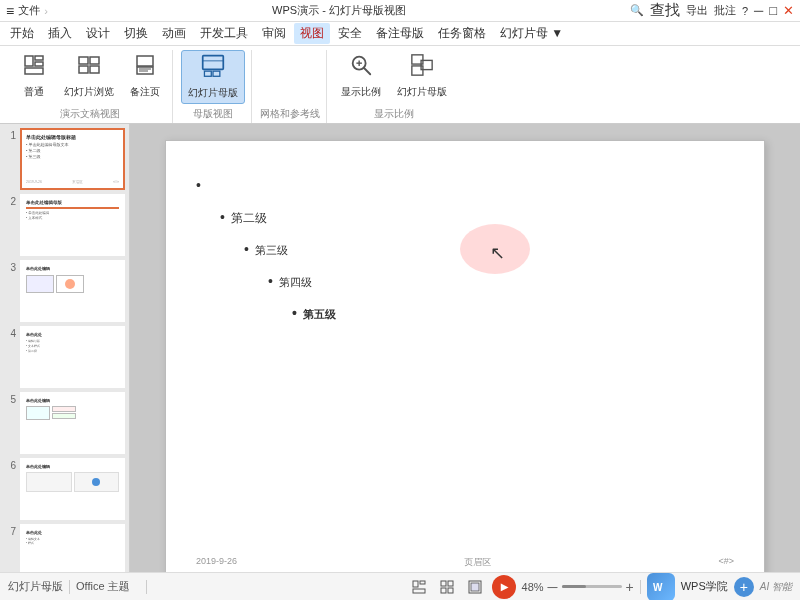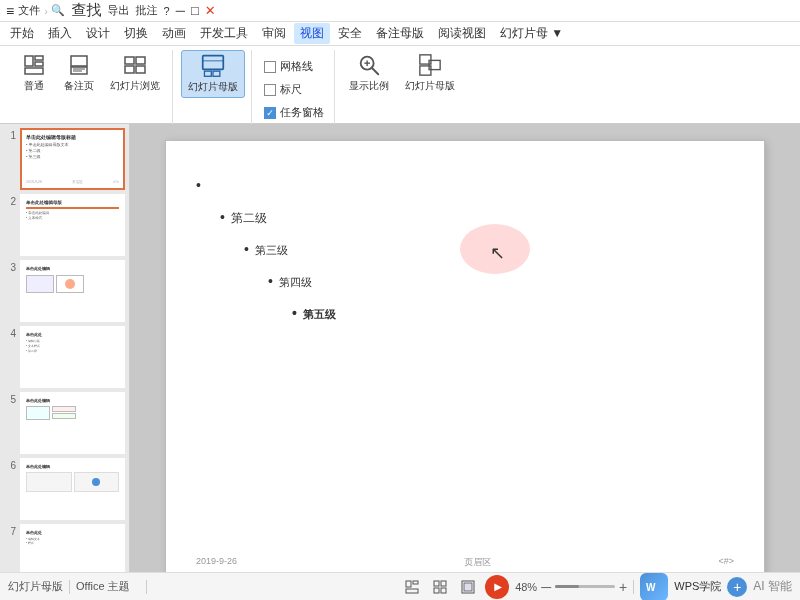--- a/index.html
+++ b/index.html
@@ -56,21 +56,21 @@
     }
     .menu-item {
       padding: 2px 6px;
       cursor: pointer;
       color: #333;
       border-radius: 2px;
       white-space: nowrap;
     }
     .menu-item.active {
       background: #d0e8ff;
-      color: #1d4ed8;
+      color: #b91c1c;
     }
 
     
     .ribbon {
       height: 78px;
       background: #fff;
       border-bottom: 1px solid #ccc;
       display: flex;
       flex-direction: column;
     }
@@ -103,21 +103,21 @@
       padding-bottom: 2px;
     }
     .ribbon-btn {
       display: flex;
       flex-direction: column;
       align-items: center;
       padding: 3px 6px;
       cursor: pointer;
       border-radius: 3px;
       min-width: 40px;
-      gap: 2px;
+      gap: 8px;
     }
     .ribbon-btn.active {
       background: #c8dff8;
       border: 1px solid #7ab0e0;
     }
     .ribbon-btn-icon {
       width: 24px;
       height: 24px;
       display: flex;
       align-items: center;
@@ -371,20 +371,21 @@
   </style>
 </head>
 <body>
 
 <div class="title-bar">
   <div class="title-bar-left">
     <span style="font-size:14px;cursor:pointer;">≡</span>
     <span style="cursor:pointer;">文件</span>
     <span style="color:#bbb;">›</span>
   </div>
+  <div class="title-bar-title">WPS演示 - 幻灯片母版视图</div>
   <div class="title-bar-right">
     <span style="font-size:11px;">🔍</span>
     <span style="font-size:15px;cursor:pointer;">查找</span>
     <span style="cursor:pointer;font-size:11px;">导出</span>
     <span style="cursor:pointer;font-size:11px;">批注</span>
     <span style="cursor:pointer;font-size:11px;">?</span>
     <span style="cursor:pointer;font-size:13px;">─</span>
     <span style="cursor:pointer;font-size:13px;">□</span>
     <span style="cursor:pointer;font-size:13px;color:#e04020;">✕</span>
   </div>
@@ -394,21 +395,21 @@
   <span class="menu-item">开始</span>
   <span class="menu-item">插入</span>
   <span class="menu-item">设计</span>
   <span class="menu-item">切换</span>
   <span class="menu-item">动画</span>
   <span class="menu-item">开发工具</span>
   <span class="menu-item">审阅</span>
   <span class="menu-item active">视图</span>
   <span class="menu-item">安全</span>
   <span class="menu-item">备注母版</span>
-  <span class="menu-item">阅读视图</span>
+  <span class="menu-item">任务窗格</span>
   <span class="menu-item">幻灯片母 ▼</span>
 </div>
 
 <div class="ribbon">
   <div class="ribbon-content">
 
     <div class="ribbon-group">
       <div class="ribbon-group-items">
         <div class="ribbon-btn">
           <div class="ribbon-btn-icon">
@@ -417,38 +418,38 @@
                 <rect x="12" y="2" width="8" height="4" fill="none" stroke="#555" stroke-width="1.5"></rect>
                 <rect x="12" y="8" width="8" height="4" fill="none" stroke="#555" stroke-width="1.5"></rect>
                 <rect x="2" y="14" width="18" height="6" fill="none" stroke="#555" stroke-width="1.5"></rect>
               </svg>
           </div>
           <div class="ribbon-btn-label">普通</div>
         </div>
         <div class="ribbon-btn">
           <div class="ribbon-btn-icon">
             <svg width="22" height="22" viewBox="0 0 22 22">
+                <rect x="1" y="3" width="9" height="7" fill="none" stroke="#555" stroke-width="1.5"></rect>
+                <rect x="12" y="3" width="9" height="7" fill="none" stroke="#555" stroke-width="1.5"></rect>
+                <rect x="1" y="12" width="9" height="7" fill="none" stroke="#555" stroke-width="1.5"></rect>
+                <rect x="12" y="12" width="9" height="7" fill="none" stroke="#555" stroke-width="1.5"></rect>
+              </svg>
+          </div>
+          <div class="ribbon-btn-label">幻灯片浏览</div>
+        </div>
+        <div class="ribbon-btn">
+          <div class="ribbon-btn-icon">
+            <svg width="22" height="22" viewBox="0 0 22 22">
                 <rect x="3" y="2" width="16" height="10" fill="none" stroke="#555" stroke-width="1.5"></rect>
                 <rect x="3" y="13" width="16" height="7" fill="none" stroke="#555" stroke-width="1.5"></rect>
                 <line x1="5" y1="15" x2="17" y2="15" stroke="#555" stroke-width="1"></line>
                 <line x1="5" y1="17" x2="14" y2="17" stroke="#555" stroke-width="1"></line>
               </svg>
           </div>
           <div class="ribbon-btn-label">备注页</div>
-        </div>
-        <div class="ribbon-btn">
-          <div class="ribbon-btn-icon">
-            <svg width="22" height="22" viewBox="0 0 22 22">
-                <rect x="1" y="3" width="9" height="7" fill="none" stroke="#555" stroke-width="1.5"></rect>
-                <rect x="12" y="3" width="9" height="7" fill="none" stroke="#555" stroke-width="1.5"></rect>
-                <rect x="1" y="12" width="9" height="7" fill="none" stroke="#555" stroke-width="1.5"></rect>
-                <rect x="12" y="12" width="9" height="7" fill="none" stroke="#555" stroke-width="1.5"></rect>
-              </svg>
-          </div>
-          <div class="ribbon-btn-label">幻灯片浏览</div>
         </div>
       </div>
       <div class="ribbon-group-label">演示文稿视图</div>
     </div>
 
     <div class="ribbon-group">
       <div class="ribbon-group-items">
         <div class="ribbon-btn active">
           <div class="ribbon-btn-icon">
             <svg width="28" height="28" viewBox="0 0 28 28">
@@ -458,36 +459,20 @@
                 <rect x="14" y="20" width="8" height="6" fill="none" stroke="#2060a0" stroke-width="1.5"></rect>
               </svg>
           </div>
           <div class="ribbon-btn-label">幻灯片母版</div>
         </div>
       </div>
       <div class="ribbon-group-label">母版视图</div>
     </div>
 
     <div class="ribbon-group">
-      <div class="ribbon-group-items" style="flex-direction:column;gap:4px;justify-content:center;padding-top:8px;">
-        <div style="display:flex;flex-direction:column;gap:6px;">
-          <div class="ribbon-small-btn">
-            <div class="checkbox-icon"></div>
-            <span>网格线</span>
-          </div>
-          <div class="ribbon-small-btn">
-            <div class="checkbox-icon"></div>
-            <span>标尺</span>
-          </div>
-          <div class="ribbon-small-btn">
-            <div class="checkbox-icon checked">✓</div>
-            <span>任务窗格</span>
-          </div>
-        </div>
-      </div>
       <div class="ribbon-group-label">网格和参考线</div>
     </div>
 
     <div class="ribbon-group">
       <div class="ribbon-group-items">
         <div class="ribbon-btn">
           <div class="ribbon-btn-icon">
             <svg width="26" height="26" viewBox="0 0 26 26">
                 <circle cx="11" cy="11" r="7" fill="none" stroke="#555" stroke-width="2"></circle>
                 <line x1="16" y1="16" x2="23" y2="23" stroke="#555" stroke-width="2" stroke-linecap="round"></line>
@@ -700,15 +685,15 @@
       <svg width="18" height="18" viewBox="0 0 18 18">
           <text x="1" y="13" font-size="10" fill="white" font-weight="bold">W</text>
         </svg>
     </div>
     <span style="font-size:11px;color:#333;cursor:pointer;">WPS学院</span>
 
     <div style="width:20px;height:20px;background:#4a90d9;border-radius:50%;display:flex;align-items:center;justify-content:center;cursor:pointer;">
       <span style="color:#fff;font-size:14px;line-height:1;">+</span>
     </div>
 
-    <span style="font-size:12px;color:#888;">AI 智能</span>
+    <span style="font-size:10px;color:#888;font-style:italic;">AI 智能</span>
   </div>
 </div>
 
 </body></html>

